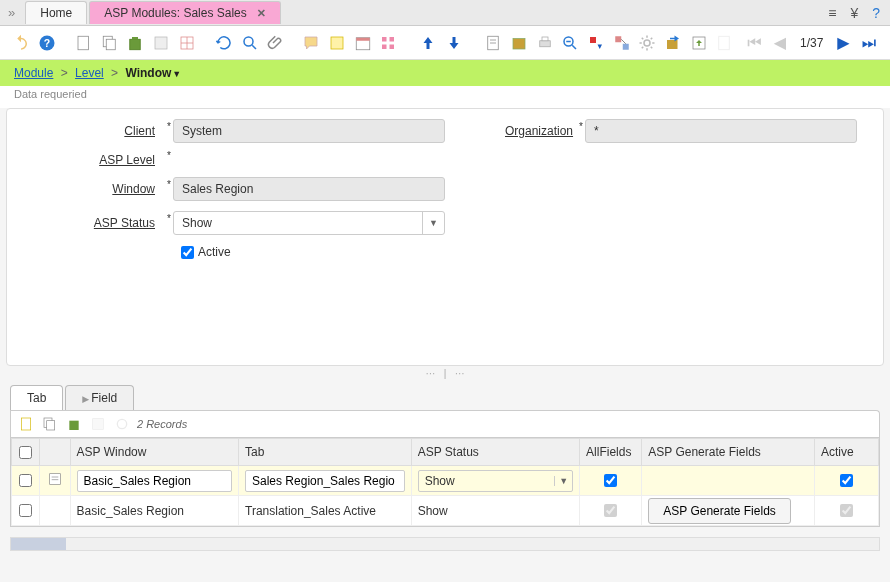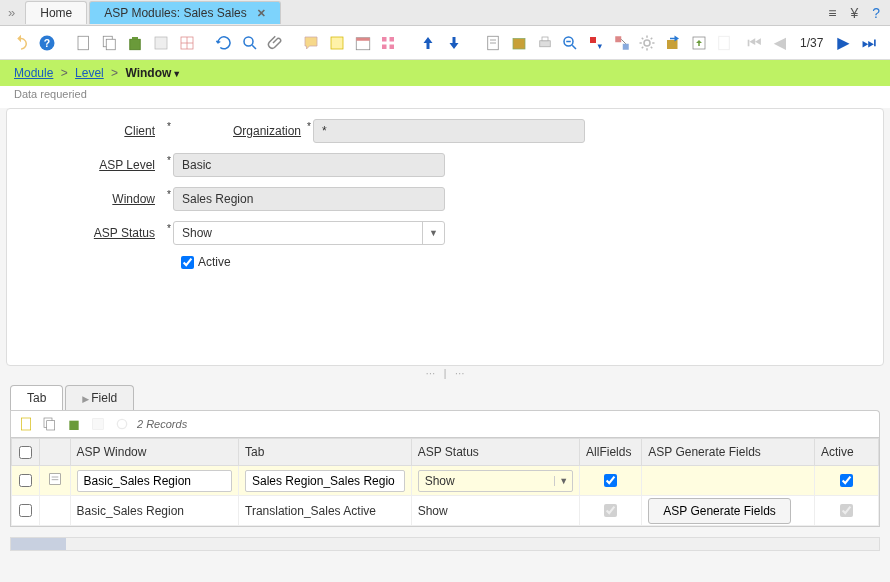--- a/index.html
+++ b/index.html
@@ -2,21 +2,21 @@
 <html><head>
 <meta charset="utf-8">
 <style>
 * { box-sizing: border-box; margin: 0; padding: 0; }
 body { font-family: Arial, Helvetica, sans-serif; font-size: 12px; background: #f5f5f5; color: #333; width: 890px; height: 582px; overflow: hidden; position: relative; }
 
 
 .top-tabs { display: flex; align-items: center; height: 26px; background: #eaeaea; border-bottom: 1px solid #ccc; padding-left: 8px; }
 .expand-icon { color: #888; font-size: 13px; margin-right: 10px; cursor: pointer; }
 .top-tab { padding: 4px 14px; border: 1px solid #ccc; border-bottom: none; border-radius: 3px 3px 0 0; background: #f8f8f8; margin-right: 2px; font-size: 12px; display: flex; align-items: center; cursor: pointer; }
-.top-tab.active { background: #7dd3fc; }
+.top-tab.active { background: #f9a8d4; }
 .top-tab .close-x { margin-left: 10px; color: #666; font-size: 11px; font-weight: bold; }
 .top-right-icons { margin-left: auto; display: flex; gap: 14px; padding-right: 10px; font-size: 14px; color: #555; }
 
 
 .toolbar { display: flex; align-items: center; height: 34px; background: #fff; border-bottom: 1px solid #ddd; padding: 0 10px; gap: 4px; }
 .toolbar .tbicon { width: 22px; height: 22px; display: flex; align-items: center; justify-content: center; font-size: 16px; cursor: pointer; border-radius: 2px; }
 .toolbar .tbicon svg { width: 18px; height: 18px; }
 .toolbar .spacer-right { margin-left: auto; }
 .page-counter { font-size: 12px; color: #333; margin: 8px 6px; }
 .nav-arrow { color: #1a5cbf; font-size: 16px; cursor: pointer; padding: 0 4px; }
@@ -278,28 +278,28 @@
   <a>Level</a>
   <span class="sep">&gt;</span>
   <span class="current">Window</span><span class="current dd">▼</span>
 </div>
 
 <div class="status-line">Data requeried</div>
 
 <div class="form-area">
   <div class="form-row split">
     <span class="form-label"><span>Client</span><span class="req">*</span></span>
+    <input class="form-input" readonly="" value="System" style="">
     <div class="col2">
       <span class="form-label" style="width:80px"><span>Organization</span><span class="req">*</span></span>
       <input class="form-input" style="width: 272px;" readonly="" value="*">
     </div>
   </div>
   <div class="form-row">
     <span class="form-label"><span>ASP Level</span><span class="req">*</span></span>
-    <input class="form-input" readonly="" value="Basic" style="">
   </div>
   <div class="form-row">
     <span class="form-label"><span>Window</span><span class="req">*</span></span>
     <input class="form-input" readonly="" value="Sales Region" style="">
   </div>
   <div class="form-row">
     <span class="form-label"><span>ASP Status</span><span class="req">*</span></span>
     <div class="form-select">
       <span class="sel-text">Show</span>
       <span class="sel-btn">▼</span>

